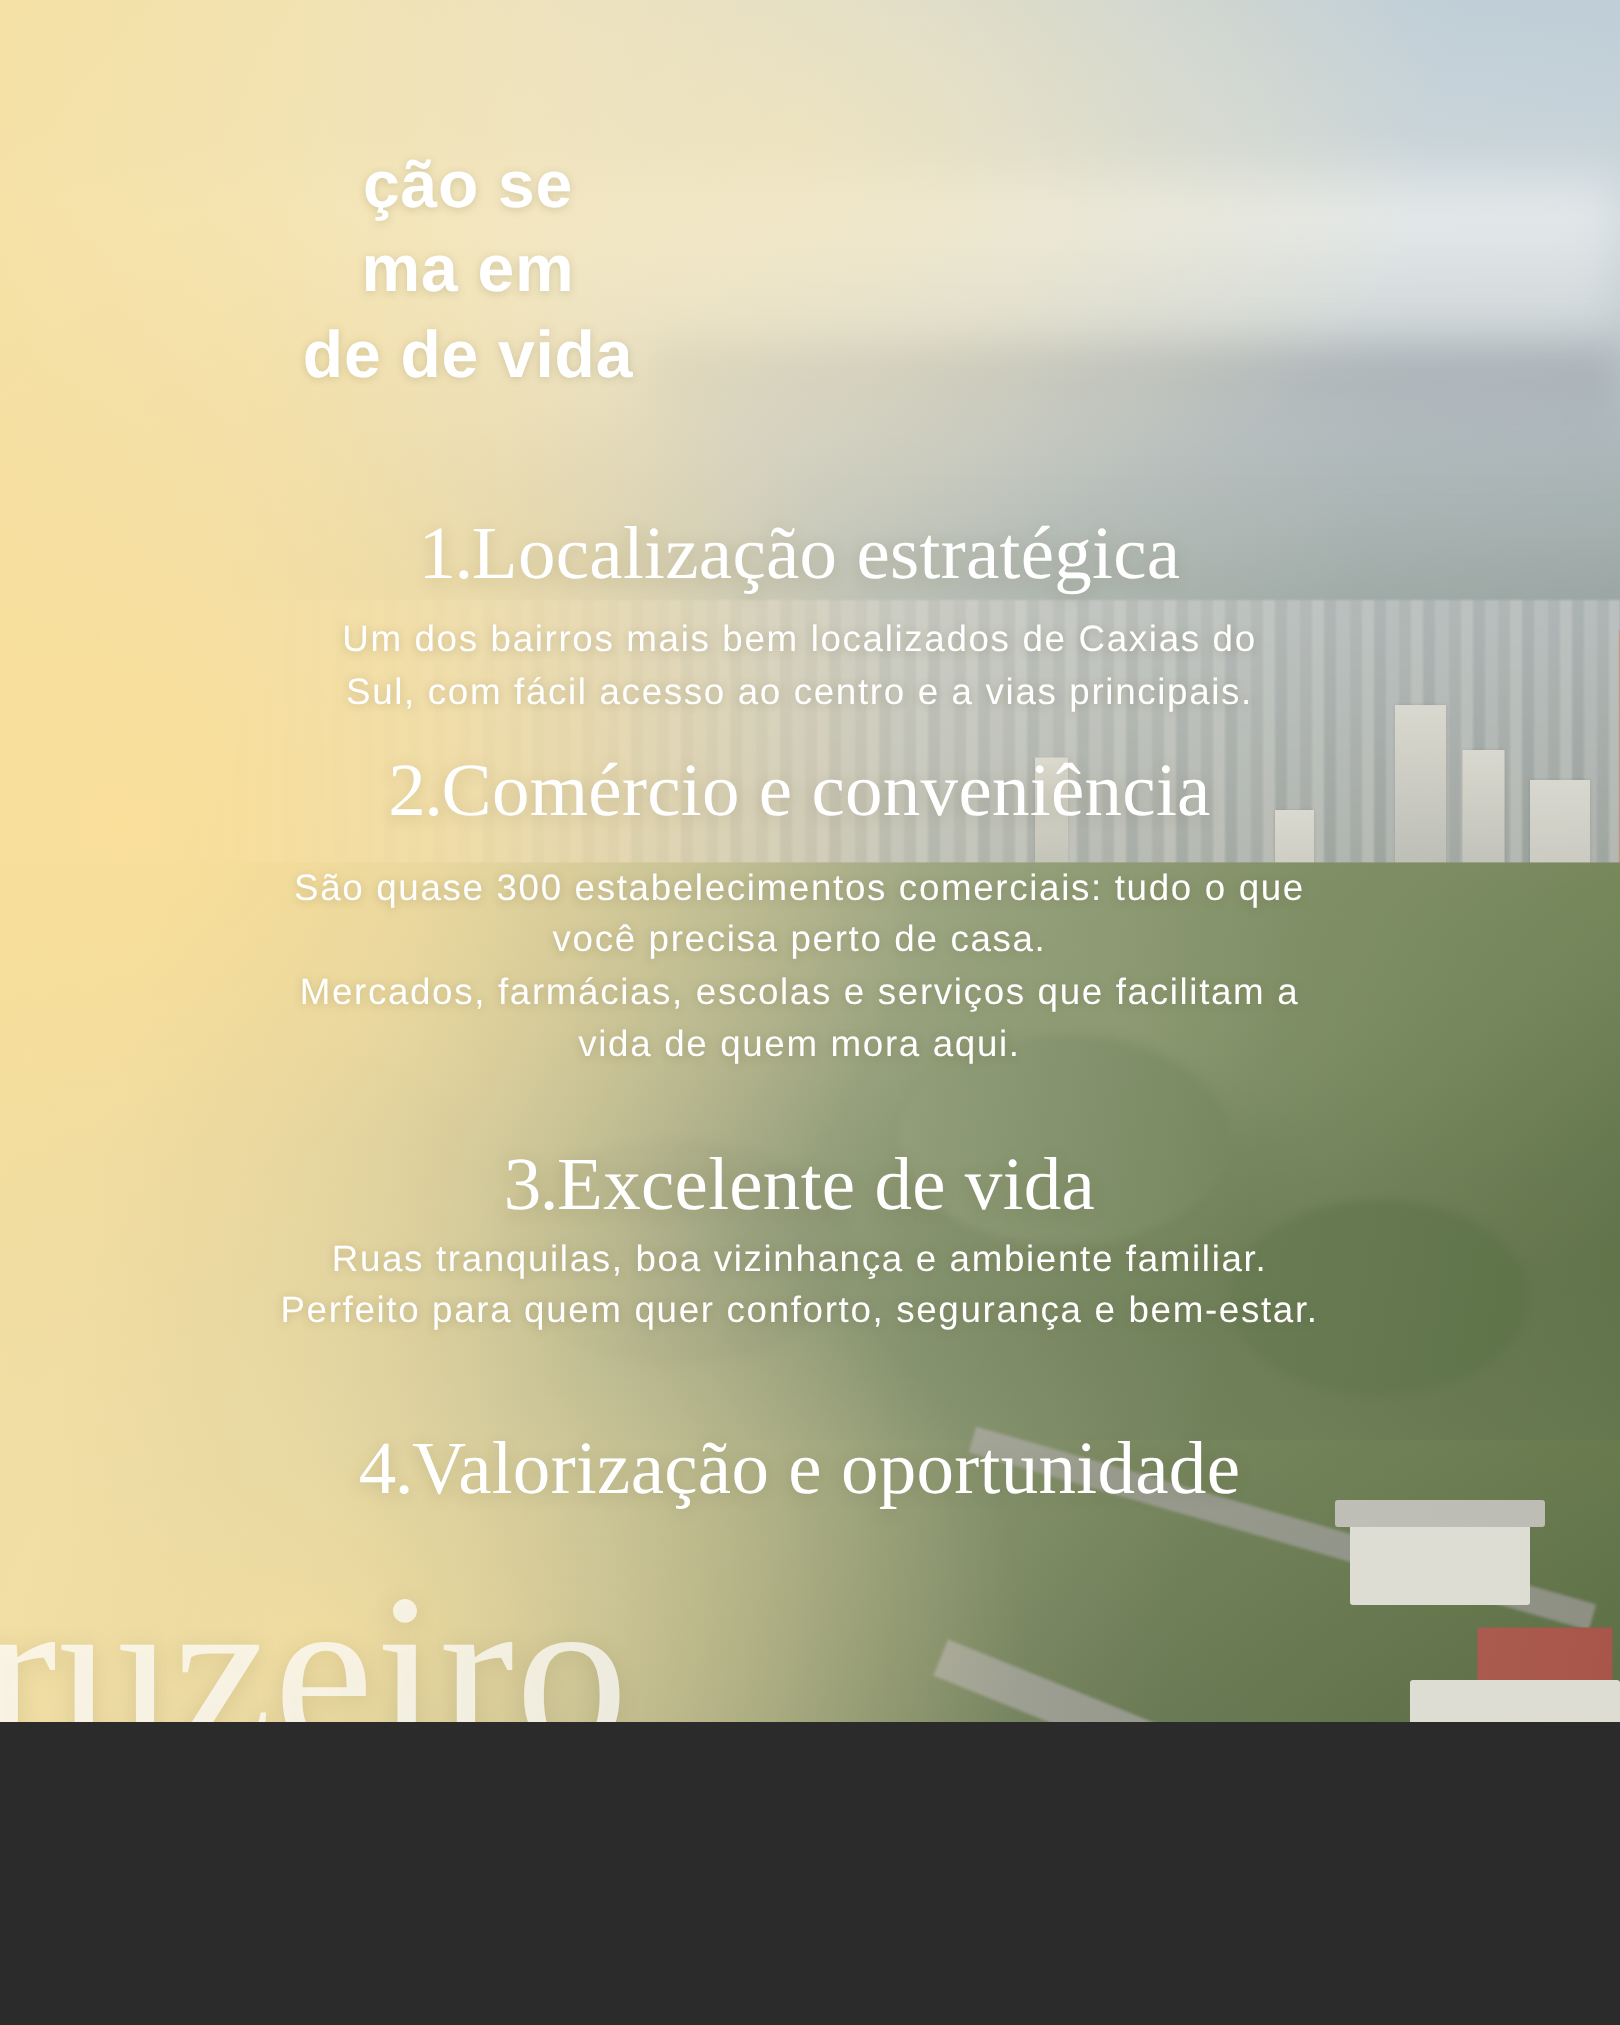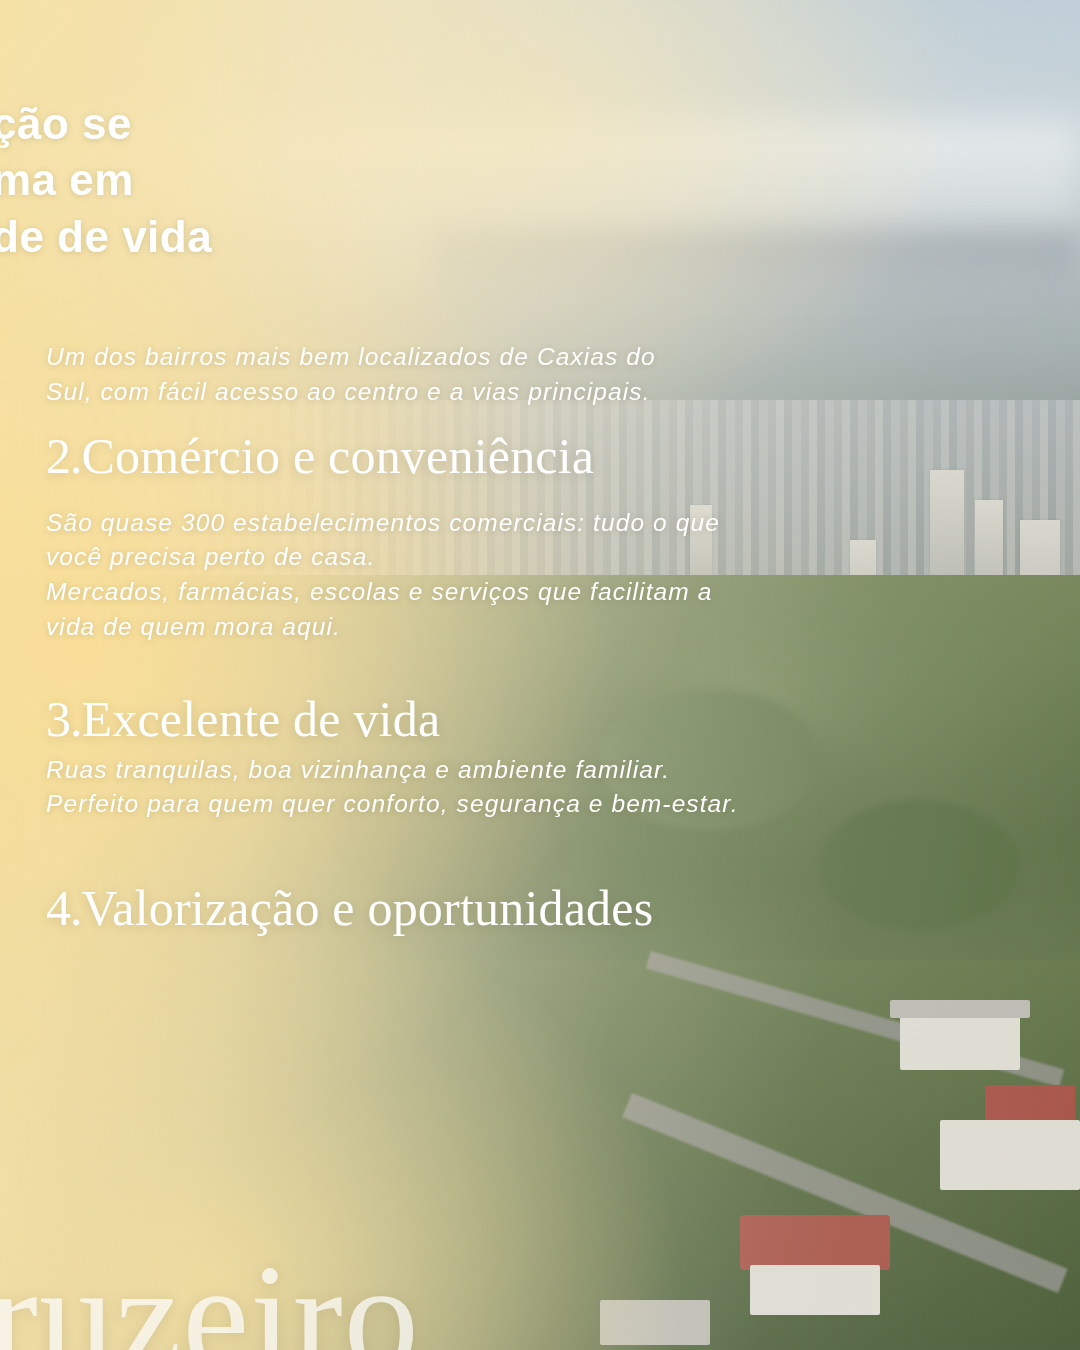--- a/index.html
+++ b/index.html
@@ -3,24 +3,25 @@
 <meta charset="utf-8">
 <style>
   html, body {
     margin: 0;
     padding: 0;
     background: #2b2b2b;
   }
   #canvas {
     position: relative;
     width: 1080px;
-    height: 1350px;
+    height: 1148px;
     overflow: hidden;
     font-family: "Liberation Sans", sans-serif;
     background: #c2410c;
+    text-align: center;
   }
 
   
   .photo {
     position: absolute;
     inset: 0;
     overflow: hidden;
   }
   
   .sky {
@@ -179,21 +180,20 @@
   .item-title .num { letter-spacing: -1px; }
 
   .item-body {
     color: #ffffff;
     font-size: 24.5px;
     line-height: 1.42;
     letter-spacing: 1.1px;
     font-weight: 400;
     text-shadow: 0 1px 6px rgba(110,100,60,0.28);
     white-space: pre-line;
-    font-style: italic;
   }
 
   .i1 { margin-bottom: 18px; }
   .i2 .item-title { margin-bottom: 22px; font-family: Liberation Serif, serif; }
   .i2 { margin-bottom: 46px; }
   .i3 .item-title { margin-bottom: 6px; }
   .i3 { margin-bottom: 58px; }
   .i4 .item-title { margin-bottom: 22px; }
 
   .watermark {
@@ -252,39 +252,40 @@
 
   <div class="content">
 
     <div class="headline">ção se
 ma em
 de de vida</div>
 
     <div class="list">
 
       <div class="item i1">
+        <div class="item-title"><span class="num">1.</span><span>Localização estratégica</span></div>
         <div class="item-body">Um dos bairros mais bem localizados de Caxias do
 Sul, com fácil acesso ao centro e a vias principais.</div>
       </div>
 
       <div class="item i2">
         <div class="item-title"><span class="num">2.</span><span>Comércio e conveniência</span></div>
         <div class="item-body">São quase 300 estabelecimentos comerciais: tudo o que
 você precisa perto de casa.
 Mercados, farmácias, escolas e serviços que facilitam a
 vida de quem mora aqui.</div>
       </div>
 
       <div class="item i3">
         <div class="item-title"><span class="num">3.</span><span>Excelente de vida</span></div>
         <div class="item-body">Ruas tranquilas, boa vizinhança e ambiente familiar.
 Perfeito para quem quer conforto, segurança e bem-estar.</div>
       </div>
 
       <div class="item i4">
-        <div class="item-title"><span class="num">4.</span><span>Valorização e oportunidades</span></div>
+        <div class="item-title"><span class="num">4.</span><span>Valorização e oportunidade</span></div>
       </div>
 
     </div>
 
     <div class="watermark">ruzeiro</div>
   </div>
 </div>
 
 </body></html>

